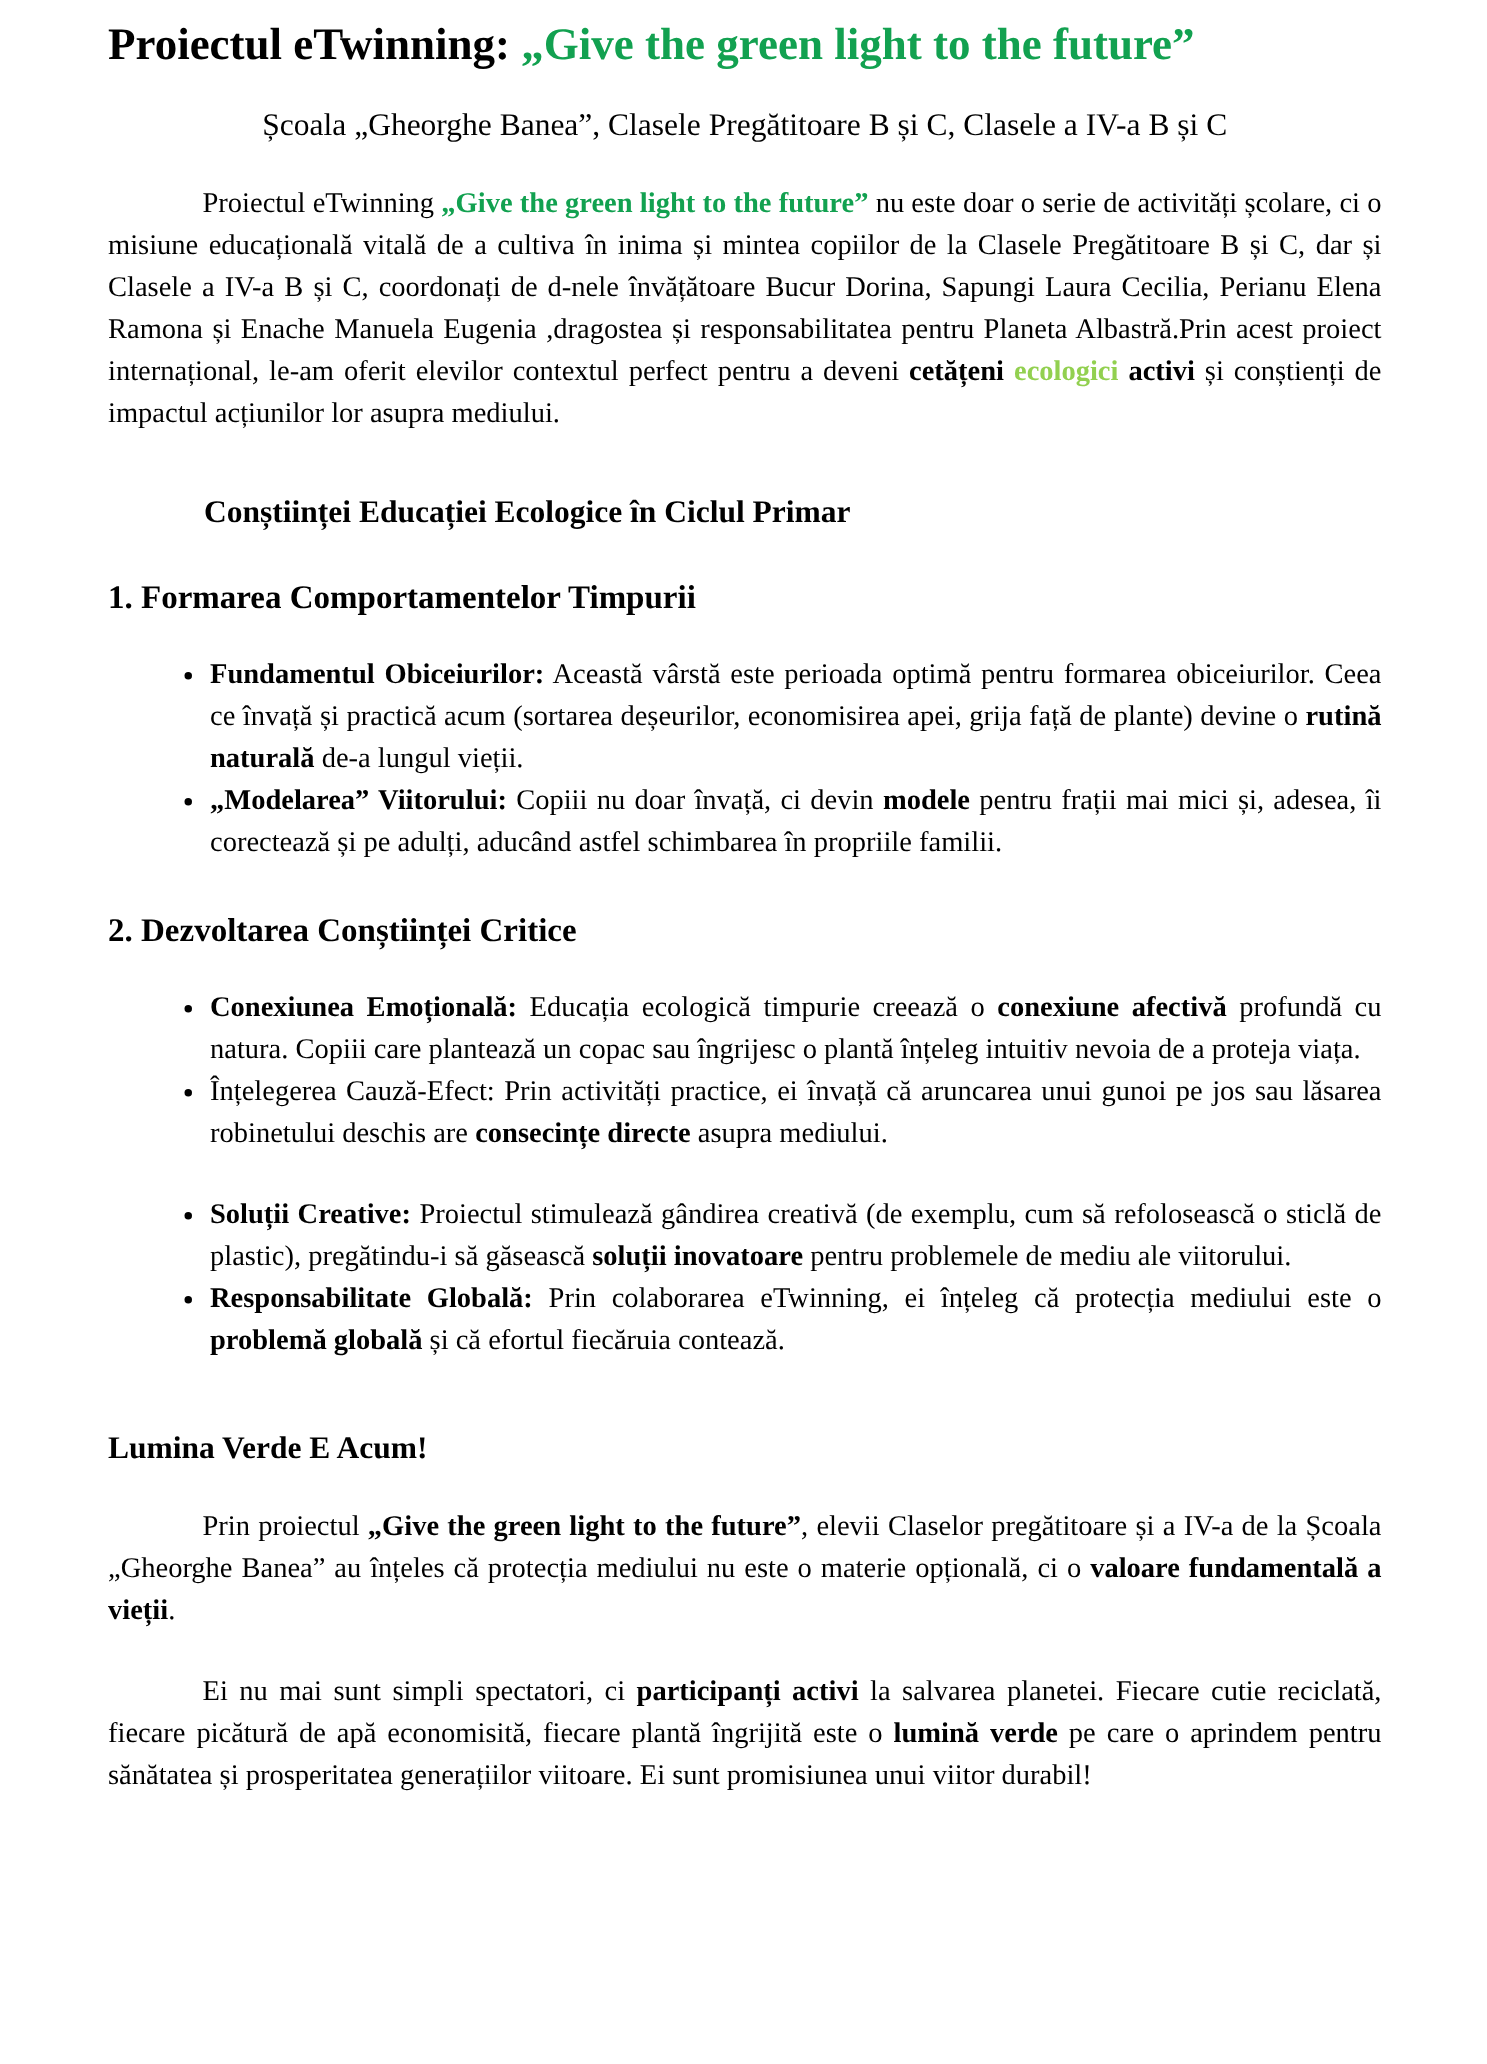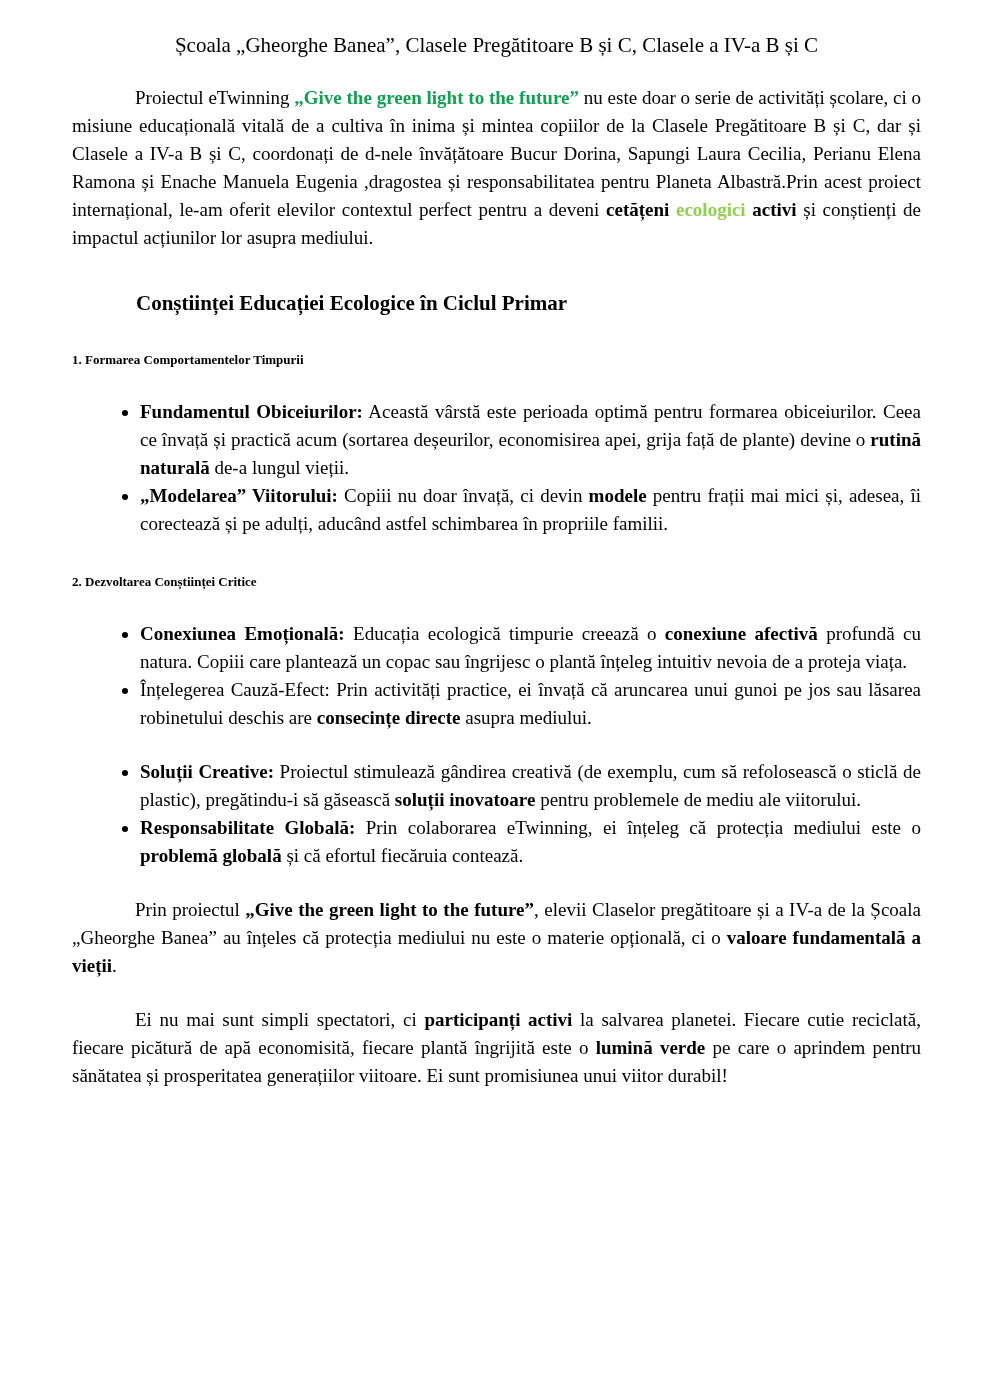--- a/index.html
+++ b/index.html
@@ -39,21 +39,21 @@
   .para.first-indent { text-indent: 63px; }
   .section-heading {
     font-size: 21px;
     line-height: 26px;
     font-weight: bold;
     margin: 38px 0 0 0;
     padding-left: 64px;
     text-align: left;
   }
   .subsection-heading {
-    font-size: 13px;
+    font-size: 22px;
     line-height: 24px;
     font-weight: bold;
     margin: 32px 0 0 0;
     text-align: left;
   }
   ul.bullets {
     margin: 26px 0 0 0;
     padding-left: 68px;
     list-style: disc outside;
   }
@@ -67,20 +67,21 @@
     font-weight: bold;
     margin: 44px 0 0 0;
     text-align: left;
   }
 </style>
 </head>
 <body>
 
 <div class="page">
 
+  <h1 class="doc-title"><span style="font-weight: bold;">Proiectul eTwinning: </span><span style="font-weight: bold; color: rgb(18, 161, 80);">„Give the green light to the future”</span></h1>
 
   <h2 class="doc-subtitle">Școala „Gheorghe Banea”, Clasele Pregătitoare B și C, Clasele a IV-a B și C</h2>
 
   <p class="para first-indent"><span>Proiectul eTwinning </span><span style="font-weight: bold; color: rgb(18, 161, 80);">„Give the green light to the future”</span><span> nu este doar o serie de activități școlare, ci o misiune educațională vitală de a cultiva în inima și mintea copiilor de la Clasele Pregătitoare B și C, dar și Clasele a IV-a B și C, coordonați de d-nele învățătoare Bucur Dorina, Sapungi Laura Cecilia, Perianu Elena Ramona și Enache Manuela Eugenia ,dragostea și responsabilitatea pentru Planeta Albastră.Prin acest proiect internațional, le-am oferit elevilor contextul perfect pentru a deveni </span><span style="font-weight: bold;">cetățeni </span><span style="font-weight: bold; color: rgb(146, 208, 80);">ecologici</span><span style="font-weight: bold;"> activi</span><span> și conștienți de impactul acțiunilor lor asupra mediului.</span></p>
 
   <h2 class="section-heading">Conștiinței Educației Ecologice în Ciclul Primar</h2>
 
 
   <h3 class="subsection-heading">1. Formarea Comportamentelor Timpurii</h3>
 
@@ -95,18 +96,19 @@
     <li><span style="font-weight: bold; margin-top: 24px;">Conexiunea Emoțională:</span><span> Educația ecologică timpurie creează o </span><span style="font-weight: bold;">conexiune afectivă</span><span> profundă cu natura. Copiii care plantează un copac sau îngrijesc o plantă înțeleg intuitiv nevoia de a proteja viața.</span></li>
     <li><span style="font-weight: normal;">Înțelegerea Cauză-Efect:</span><span> Prin activități practice, ei învață că aruncarea unui gunoi pe jos sau lăsarea robinetului deschis are </span><span style="font-weight: bold;">consecințe directe</span><span> asupra mediului.</span></li>
   </ul>
 
 
   <ul class="bullets">
     <li><span style="font-weight: bold;">Soluții Creative:</span><span> Proiectul stimulează gândirea creativă (de exemplu, cum să refolosească o sticlă de plastic), pregătindu-i să găsească </span><span style="font-weight: bold;">soluții inovatoare</span><span> pentru problemele de mediu ale viitorului.</span></li>
     <li><span style="font-weight: bold;">Responsabilitate Globală:</span><span> Prin colaborarea eTwinning, ei înțeleg că protecția mediului este o </span><span style="font-weight: bold;">problemă globală</span><span> și că efortul fiecăruia contează.</span></li>
   </ul>
 
+  <h2 class="closing-heading">Lumina Verde E Acum!</h2>
 
   <p class="para first-indent"><span>Prin proiectul </span><span style="font-weight: bold;">„Give the green light to the future”</span><span>, elevii Claselor pregătitoare și a IV-a de la Școala „Gheorghe Banea” au înțeles că protecția mediului nu este o materie opțională, ci o </span><span style="font-weight: bold;">valoare fundamentală a vieții</span><span>.</span></p>
 
   <p class="para first-indent"><span>Ei nu mai sunt simpli spectatori, ci </span><span style="font-weight: bold;">participanți activi</span><span> la salvarea planetei. Fiecare cutie reciclată, fiecare picătură de apă economisită, fiecare plantă îngrijită este o </span><span style="font-weight: bold;">lumină verde</span><span> pe care o aprindem pentru sănătatea și prosperitatea generațiilor viitoare. Ei sunt promisiunea unui viitor durabil!</span></p>
 
 </div>
 
 </body></html>

